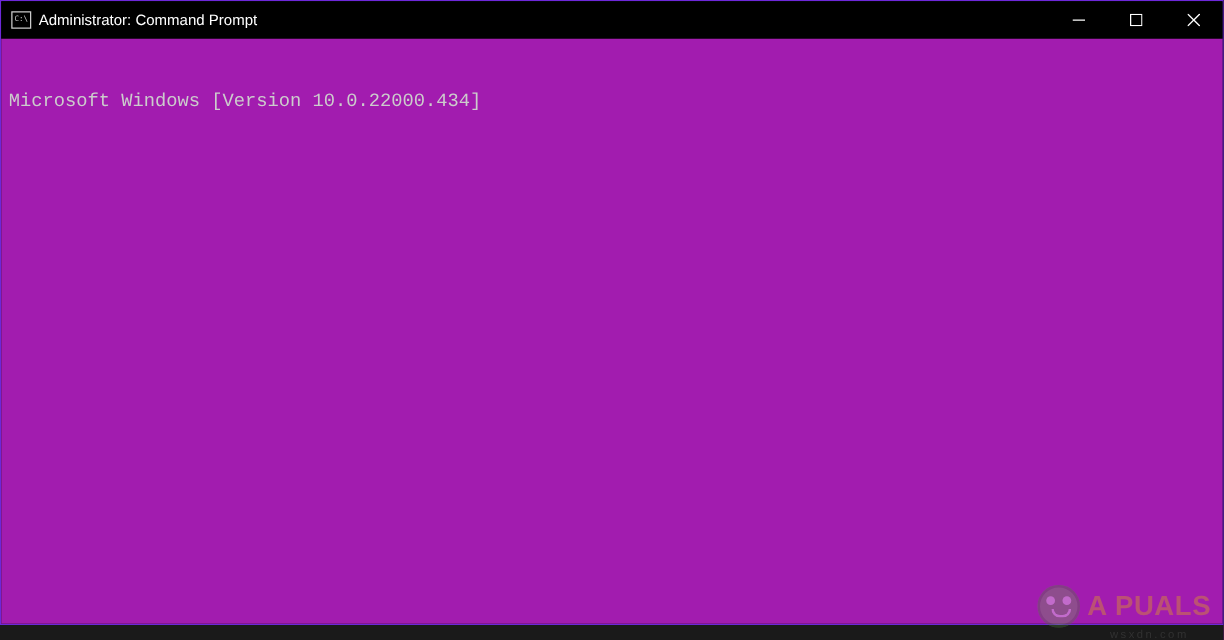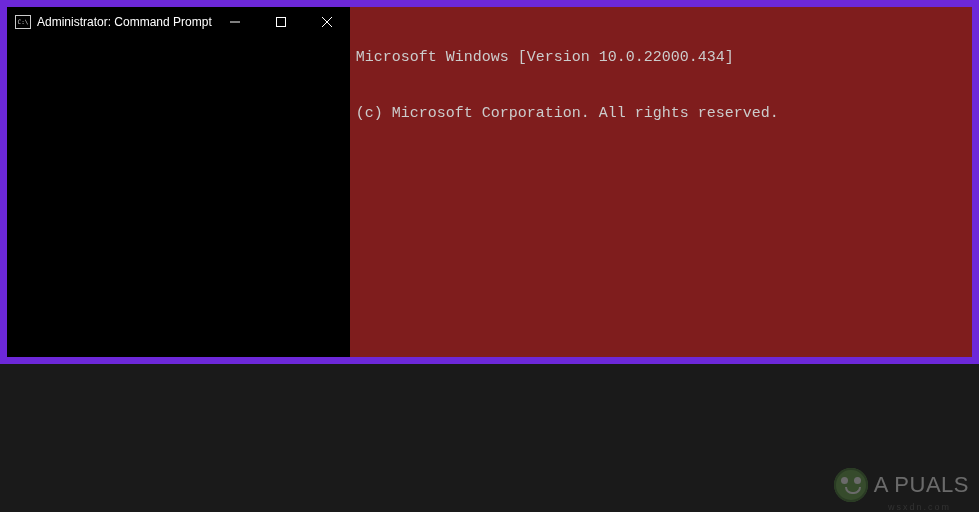--- a/index.html
+++ b/index.html
@@ -10,25 +10,25 @@
     body {
       width: 979px;
       height: 512px;
       background: #1a1a1a;
       font-family: "Segoe UI", Tahoma, sans-serif;
       overflow: hidden;
       position: relative;
     }
     .window {
       width: 979px;
-      height: 364px;
+      height: 500px;
       background: #000;
-      border: 7px solid #6d28d9;
-      display: flex;
-      flex-direction: row;
+      border: 1px solid #6d28d9;
+      display: flex;
+      flex-direction: column;
     }
     .titlebar {
       height: 30px;
       background: #000;
       display: flex;
       align-items: center;
       justify-content: space-between;
       user-select: none;
     }
     .titlebar-left {
@@ -72,21 +72,21 @@
     }
     .win-btn svg {
       width: 10px;
       height: 10px;
       stroke: #fff;
       stroke-width: 1;
       fill: none;
     }
     .terminal {
       flex: 1;
-      background: #7f1d1d;
+      background: #a21caf;
       padding: 4px 6px;
       font-family: Consolas, "Courier New", monospace;
       font-size: 15px;
       line-height: 1.25;
       color: #cccccc;
       white-space: pre;
       overflow: hidden;
       position: relative;
     }
     .terminal-line {
@@ -134,23 +134,23 @@
       position: absolute;
       bottom: 8px;
       left: 11px;
       width: 12px;
       height: 5px;
       border: 2px solid #fff;
       border-top: none;
       border-radius: 0 0 10px 10px;
     }
     .watermark-text {
-      color: #ffffff;
+      color: #eab308;
       font-size: 22px;
-      font-weight: 400;
+      font-weight: 700;
       letter-spacing: 0.5px;
       font-family: Arial, sans-serif;
     }
     .watermark-sub {
       position: absolute;
       right: 28px;
       bottom: 0px;
       color: #555;
       font-size: 9px;
       font-family: Arial, sans-serif;
@@ -183,21 +183,20 @@
       <button class="win-btn close">
         <svg viewBox="0 0 10 10">
             <line x1="0" y1="0" x2="10" y2="10"></line>
             <line x1="10" y1="0" x2="0" y2="10"></line>
           </svg>
       </button>
     </div>
   </div>
   <div class="terminal">
     <span class="terminal-line">Microsoft Windows [Version 10.0.22000.434]</span>
-    <span class="terminal-line">(c) Microsoft Corporation. All rights reserved.</span>
     <span class="terminal-line"></span>
   </div>
 </div>
 
 <div class="watermark">
   <div class="watermark-icon"></div>
   <span class="watermark-text">A  PUALS</span>
 </div>
 <div class="watermark-sub">wsxdn.com</div>
 

